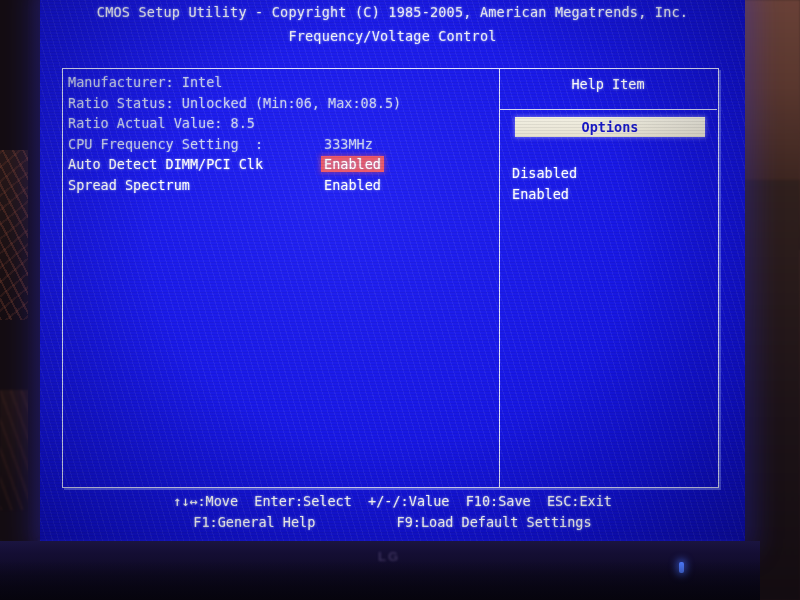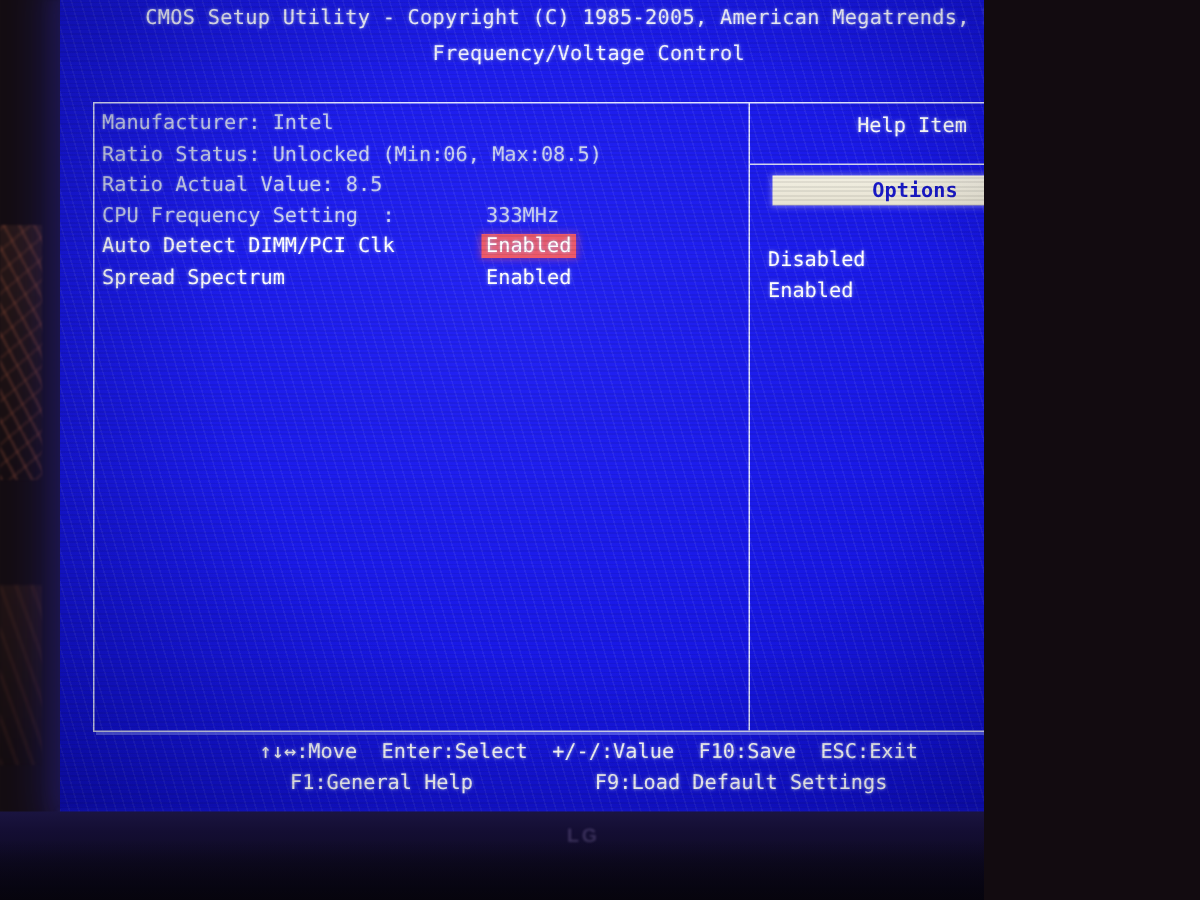--- a/index.html
+++ b/index.html
@@ -4,21 +4,21 @@
 <style>
   html,body{margin:0;padding:0;}
   body{
     width:800px;height:600px;overflow:hidden;
     background:#120b10;
     font-family:"DejaVu Sans Mono","Liberation Mono",monospace;
   }
 
   
   #photo{
-    position:relative;width:656px;height:600px;overflow:hidden;
+    position:relative;width:800px;height:600px;overflow:hidden;
     background:
       radial-gradient(circle at 86% 14%, #5d3b33 0%, #462c27 16%, #2a1a1d 40%, #140d12 70%),
       #100a0e;
   }
   .wall-right{
     position:absolute;left:742px;top:0;width:58px;height:250px;
     background:linear-gradient(180deg,#6b4238 0%,#5a382f 35%,#3a241f 75%,#1d1216 100%);
     filter:blur(1px);opacity:.95;
   }
   .wall-right2{

